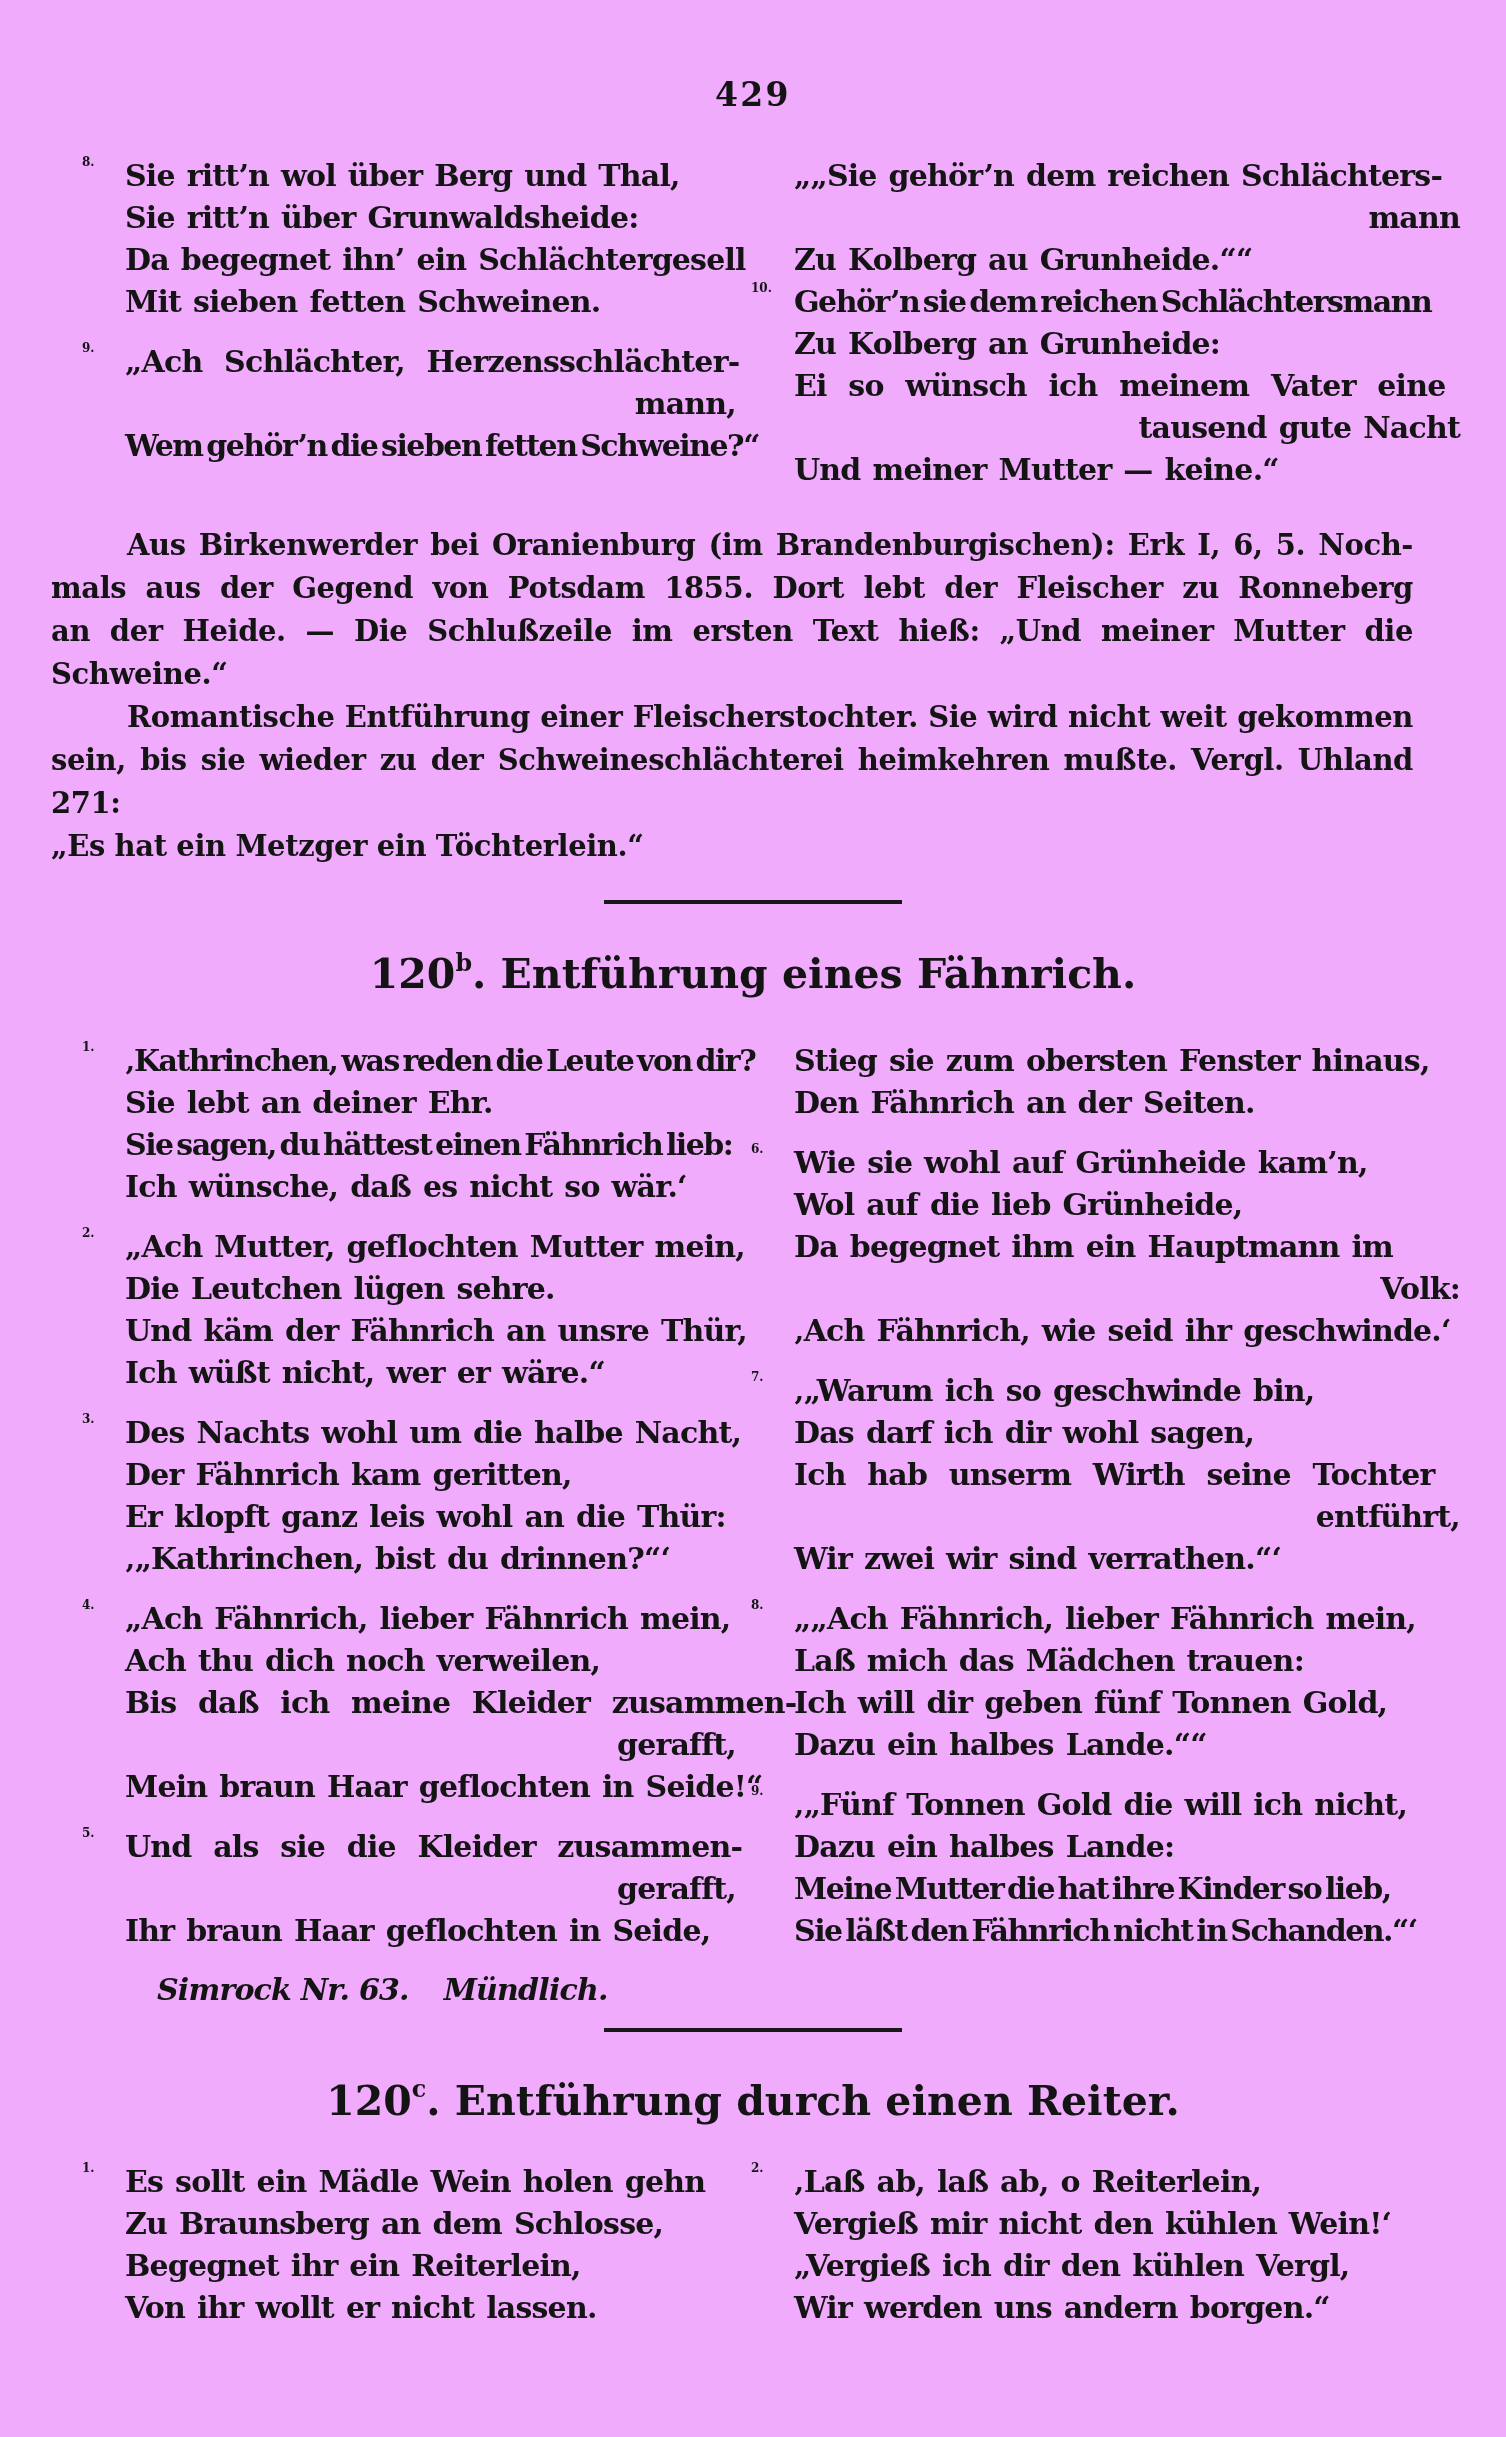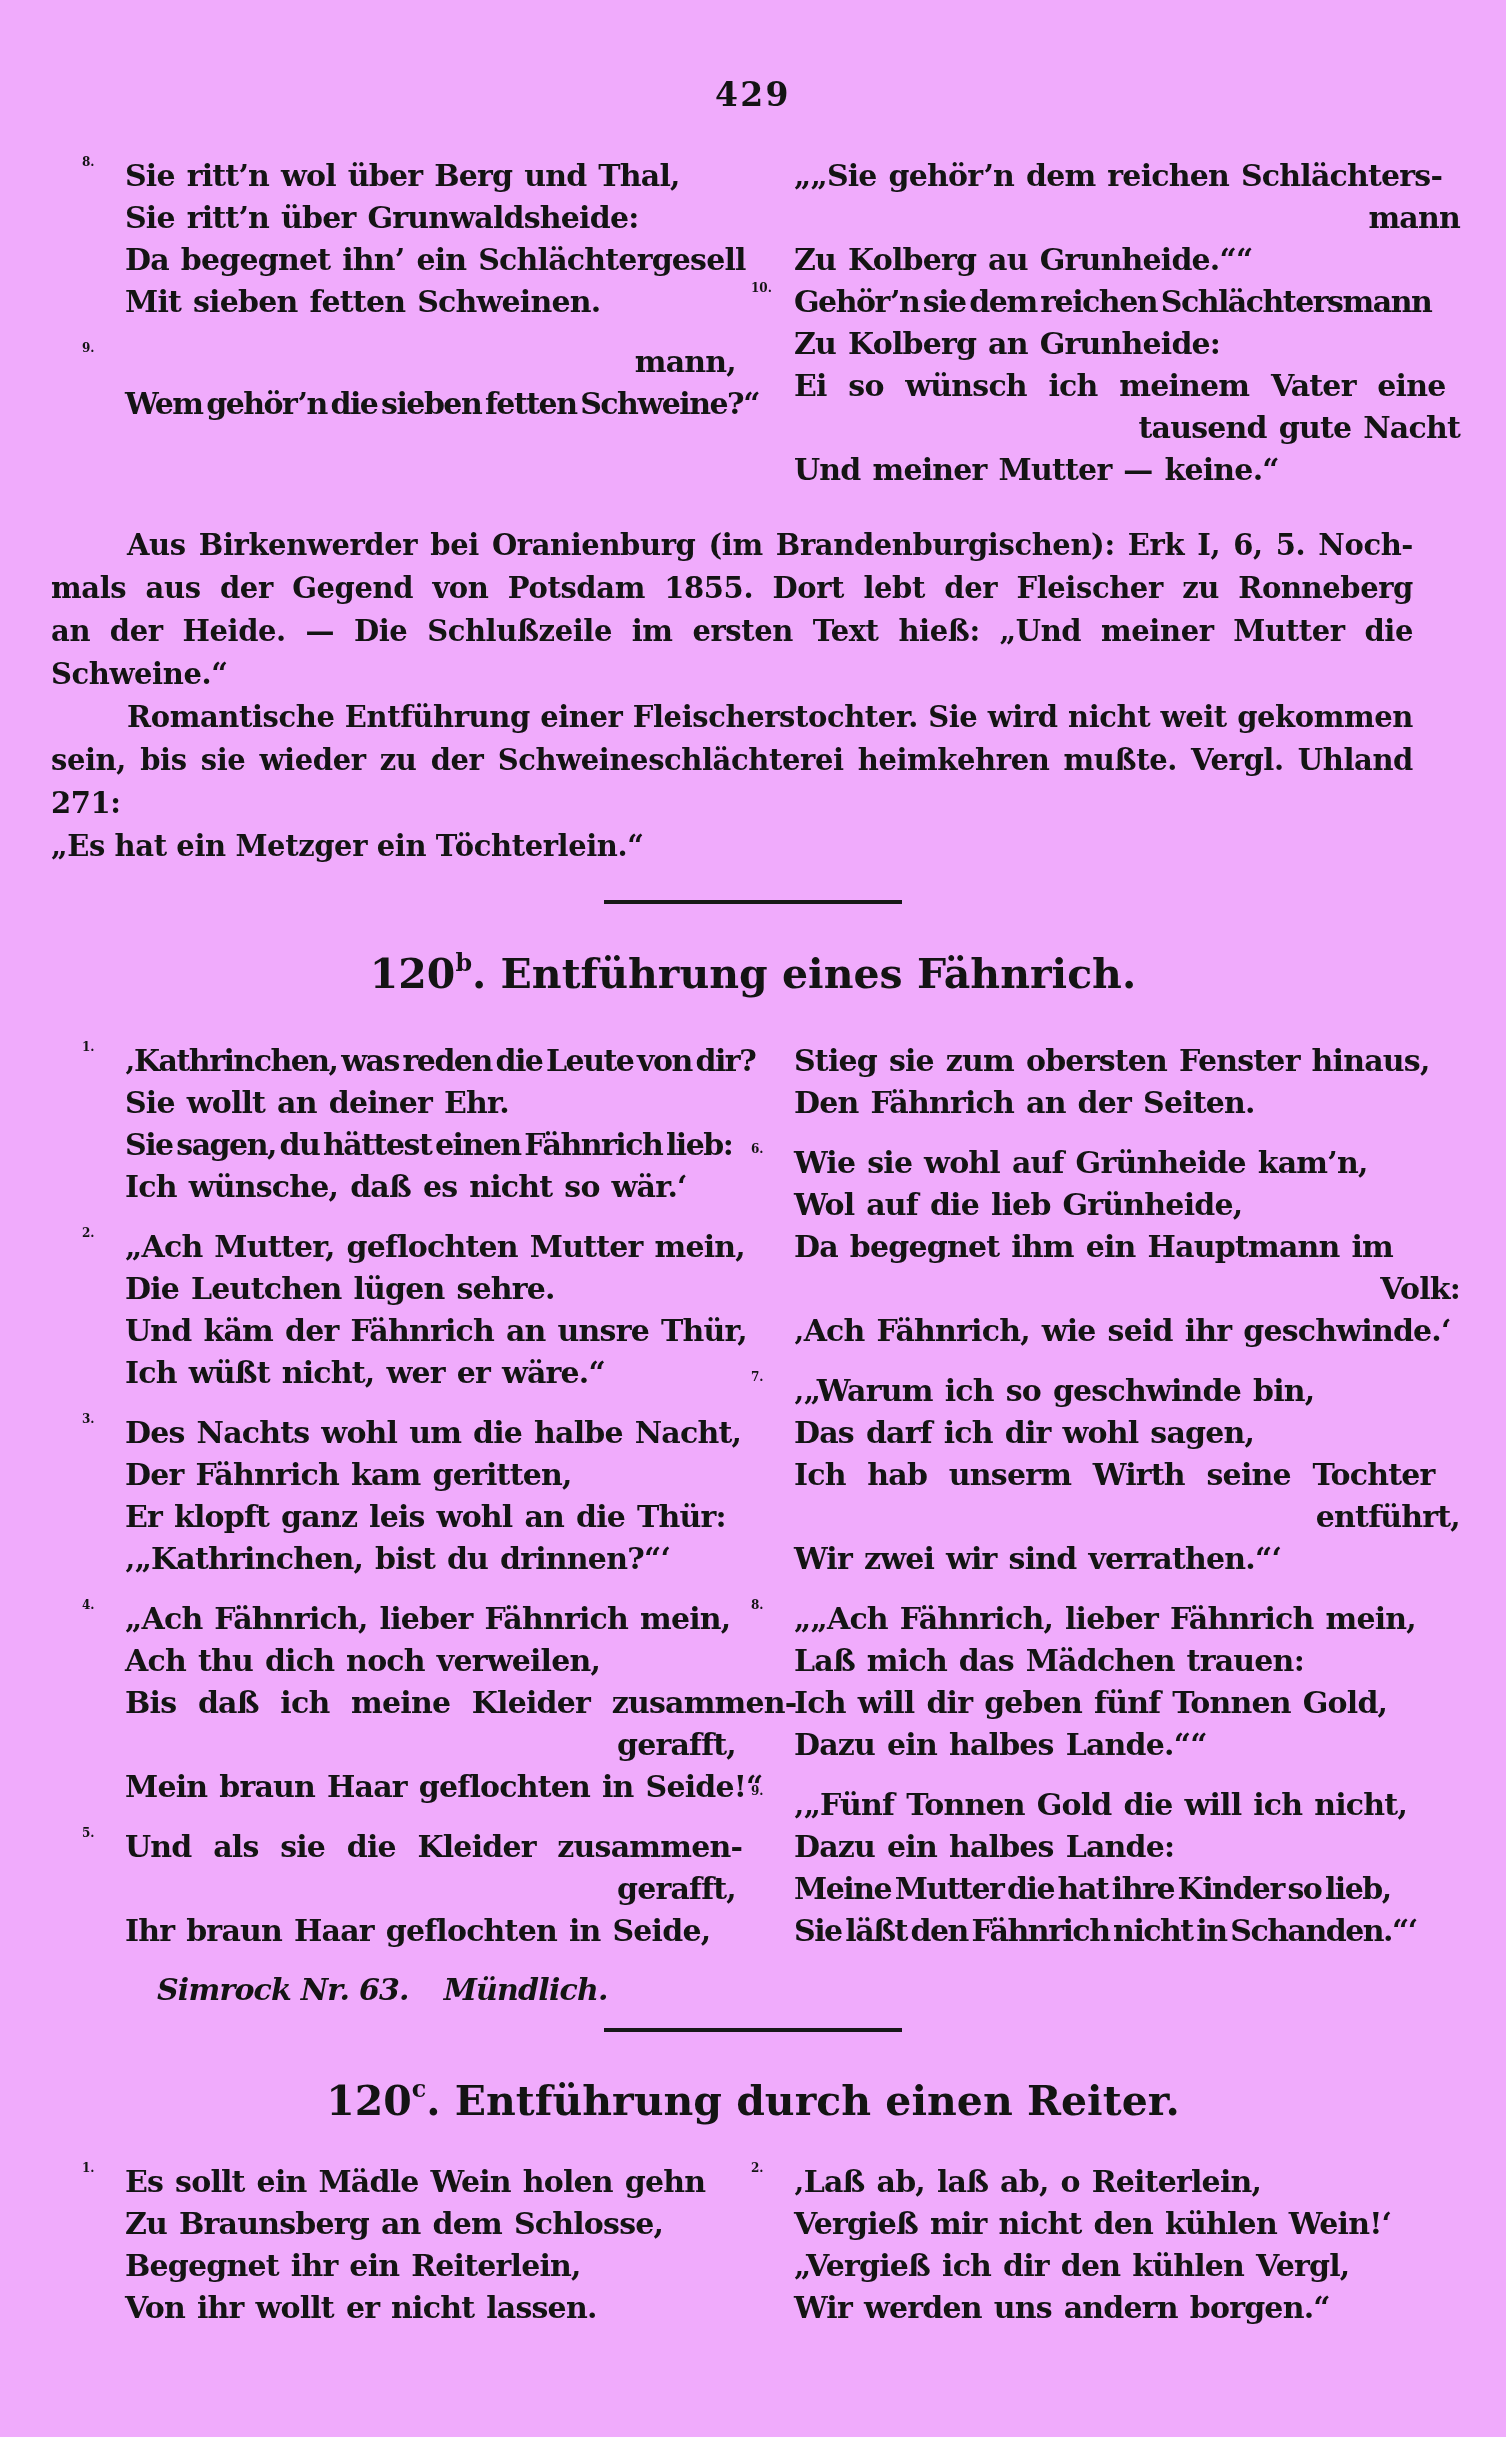--- a/index.html
+++ b/index.html
@@ -76,20 +76,21 @@
     <div class="colL">
       <div class="stanza">
         <span class="num">8.</span>
         <div class="vl">Sie ritt’n wol über Berg und Thal,</div>
         <div class="vl">Sie ritt’n über Grunwaldsheide:</div>
         <div class="vl">Da begegnet ihn’ ein Schlächtergesell</div>
         <div class="vl">Mit sieben fetten Schweinen.</div>
       </div>
       <div class="stanza">
         <span class="num">9.</span>
+        <div class="vl w">„Ach Schlächter, Herzensschlächter-</div>
         <div class="vl vr">mann,</div>
         <div class="vl t">Wem gehör’n die sieben fetten Schweine?“</div>
       </div>
     </div>
     <div class="colR">
       <div class="stanza">
         <div class="vl">„„Sie gehör’n dem reichen Schlächters-</div>
         <div class="vl vr">mann</div>
         <div class="vl">Zu Kolberg au Grunheide.““</div>
       </div>
@@ -120,21 +121,21 @@
 
   <div class="rule rule1"></div>
 
   <h1 class="heading headingB"><span>120</span><span class="sup">b</span><span>. Entführung eines Fähnrich.</span></h1>
 
   <section class="cols songB">
     <div class="colL">
       <div class="stanza">
         <span class="num">1.</span>
         <div class="vl t">‚Kathrinchen, was reden die Leute von dir?</div>
-        <div class="vl">Sie wollt an deiner Ehr.</div>
+        <div class="vl">Sie lebt an deiner Ehr.</div>
         <div class="vl t">Sie sagen, du hättest einen Fähnrich lieb:</div>
         <div class="vl">Ich wünsche, daß es nicht so wär.‘</div>
       </div>
       <div class="stanza">
         <span class="num">2.</span>
         <div class="vl">„Ach Mutter, geflochten Mutter mein,</div>
         <div class="vl">Die Leutchen lügen sehre.</div>
         <div class="vl">Und käm der Fähnrich an unsre Thür,</div>
         <div class="vl">Ich wüßt nicht, wer er wäre.“</div>
       </div>

